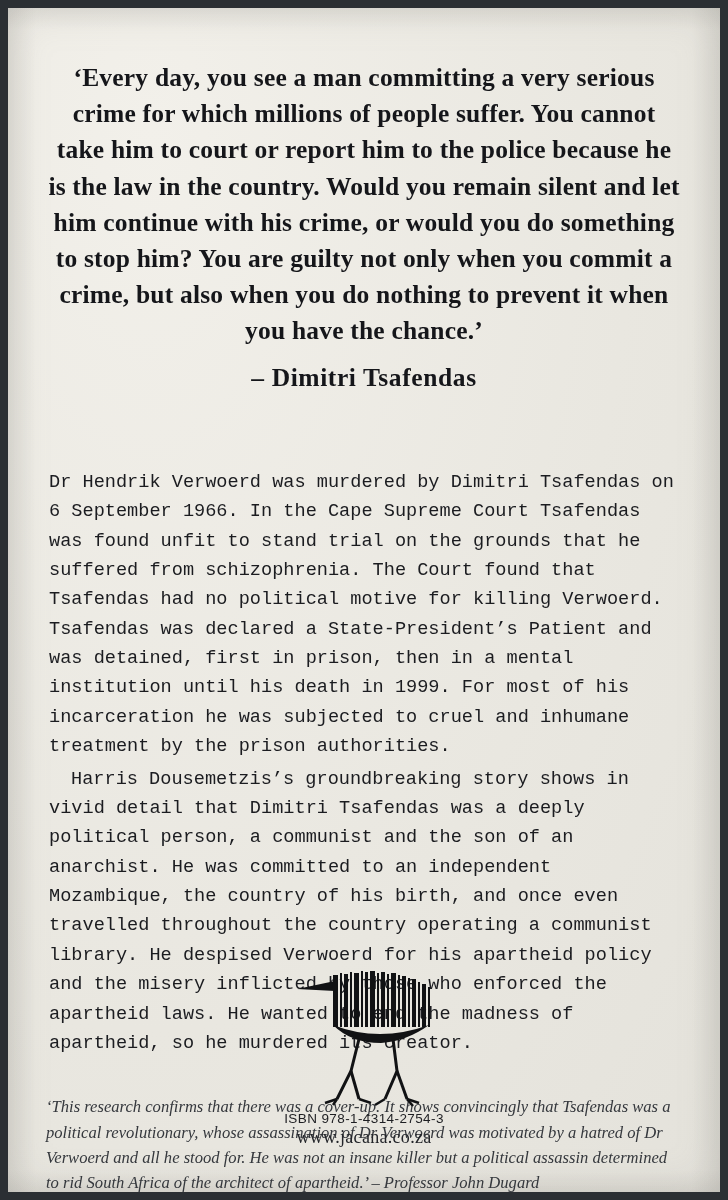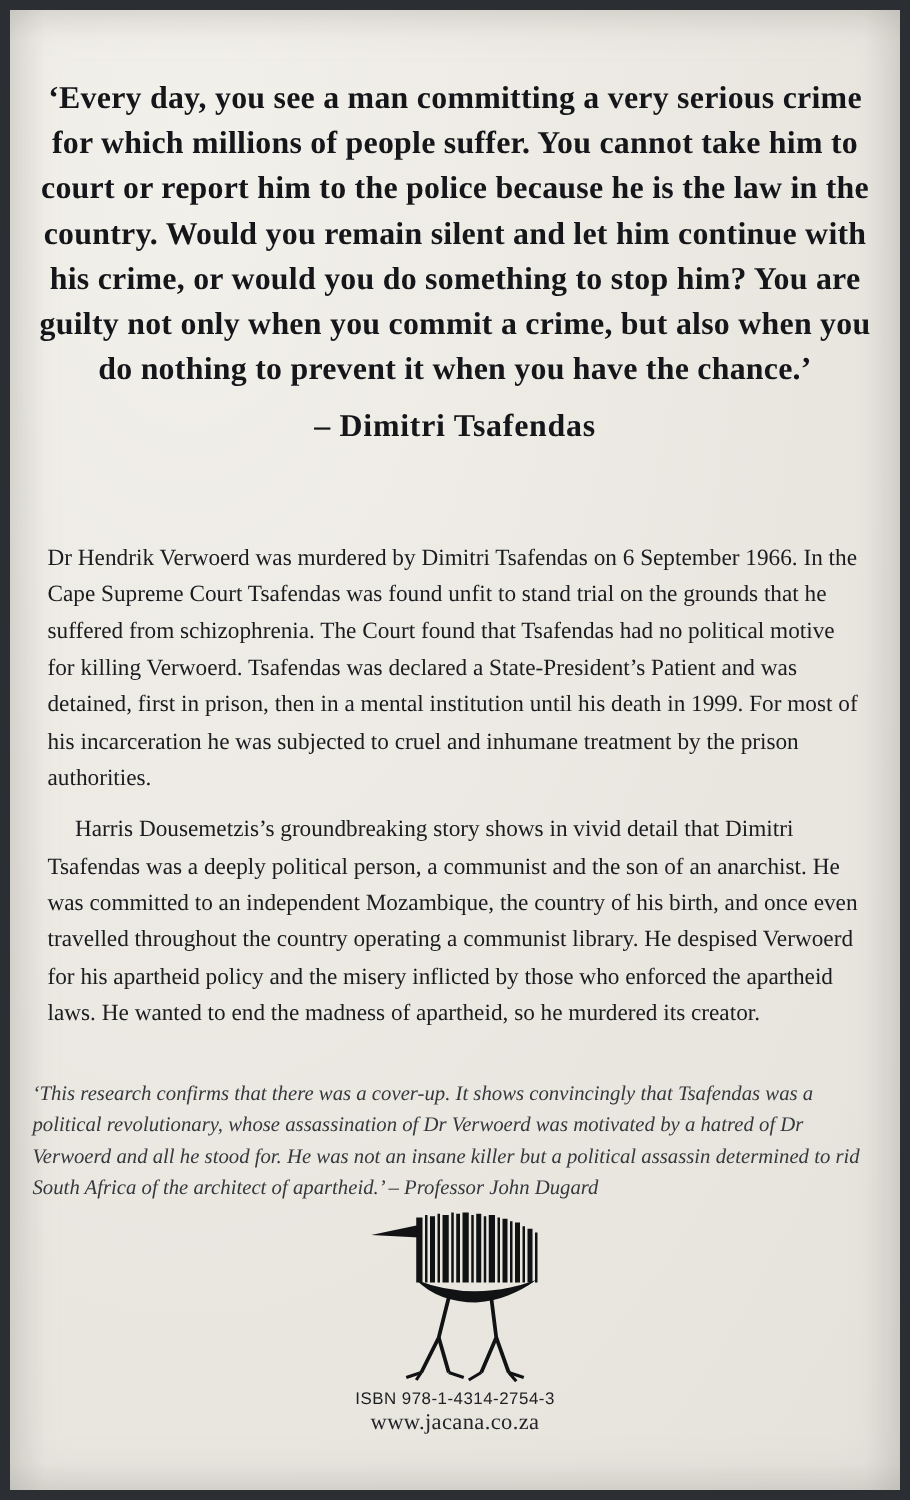--- a/index.html
+++ b/index.html
@@ -32,21 +32,21 @@
     inset: 0;
     background:
       linear-gradient(to right, rgba(120,120,115,0.13) 0px, rgba(120,120,115,0.0) 28px),
       linear-gradient(to left, rgba(120,120,115,0.13) 0px, rgba(120,120,115,0.0) 28px),
       linear-gradient(to bottom, rgba(120,120,115,0.10) 0px, rgba(120,120,115,0.0) 22px),
       linear-gradient(to top, rgba(120,120,115,0.10) 0px, rgba(120,120,115,0.0) 22px);
     pointer-events: none;
   }
   .content {
     position: relative;
-    padding: 0 12px;
+    padding: 0 32px;
   }
 
   .pull-quote {
     margin: 52px 0 0 0;
     text-align: center;
     font-family: "Liberation Serif", serif;
     font-weight: bold;
     font-size: 25.5px;
     line-height: 1.42;
     color: #15161a;
@@ -63,21 +63,22 @@
 
   .body-block {
     margin-top: 72px;
     color: #1b1c20;
     font-size: 18.6px;
     line-height: 1.58;
     text-align: left;
     padding: 0 6px;
   }
   .body-block p {
-    margin: 12px;
+    margin: 3px;
+    font-family: Liberation Mono, monospace;
   }
   .body-block p + p {
     text-indent: 22px;
   }
 
   .endorsement {
     margin-top: 36px;
     padding: 0 6px;
     font-style: italic;
     font-size: 16.6px;

